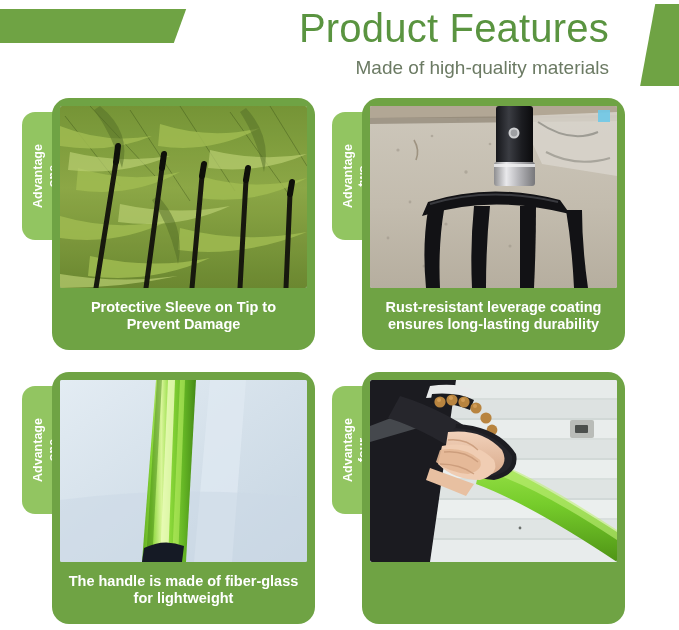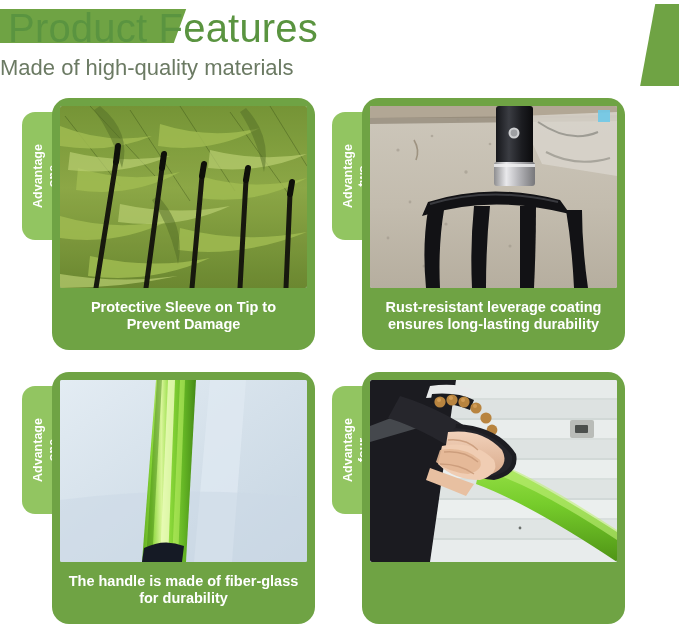--- a/index.html
+++ b/index.html
@@ -35,36 +35,38 @@
     position: absolute;
     right: 0;
     top: 4px;
     width: 54px;
     height: 82px;
     background: #6fa344;
     clip-path: polygon(28% 100%, 56% 0%, 100% 0%, 100% 100%);
   }
   .header-title {
     position: absolute;
-    left: 8px;
+    left: 0;
     right: 70px;
     top: 4px;
+    text-align: right;
     font-size: 40px;
     font-weight: 400;
     letter-spacing: 0.2px;
     color: #5a9440;
     line-height: 48px;
     white-space: nowrap;
   }
   .header-subtitle {
     position: absolute;
     left: 0;
     right: 70px;
     top: 57px;
-    font-size: 22px;
+    text-align: right;
+    font-size: 19px;
     font-weight: 400;
     color: #6b7a63;
     line-height: 22px;
     white-space: nowrap;
   }
 
   
   .cards-grid {
     position: absolute;
     left: 0;
@@ -328,21 +330,21 @@
           <rect width="247" height="182" fill="url(#p3bg)"></rect>
           <path d="M150 0 L186 0 L172 182 L134 182 Z" fill="#dfe9f1" opacity="0.8"></path>
           <path d="M0 120 Q120 104 247 118 L247 182 L0 182 Z" fill="#ccd9e5" opacity="0.55"></path>
           <path d="M96 0 L136 0 L126 182 L82 182 Z" fill="url(#p3rod)"></path>
           <path d="M108 0 L115 0 L108 182 L100 182 Z" fill="#eafbb8" opacity="0.85"></path>
           <path d="M120 0 L125 0 L118 182 L112 182 Z" fill="#b9ee63" opacity="0.6"></path>
           <path d="M97 0 L102 0 L92 182 L86 182 Z" fill="#3f7f12" opacity="0.45"></path>
           <path d="M84 168 Q104 158 124 166 L122 182 L82 182 Z" fill="#151a25"></path>
         </svg>
       </div>
-      <div class="card-caption">The handle is made of fiber-glass for durability</div>
+      <div class="card-caption">The handle is made of fiber-glass for lightweight</div>
     </div>
   </div>
 
   <div class="card-slot slot-r1c1">
     <div class="adv-tab">
       <div class="adv-tab-inner">
         <span>Advantage</span>
         <span class="adv-tab-line2">four</span>
       </div>
     </div>

